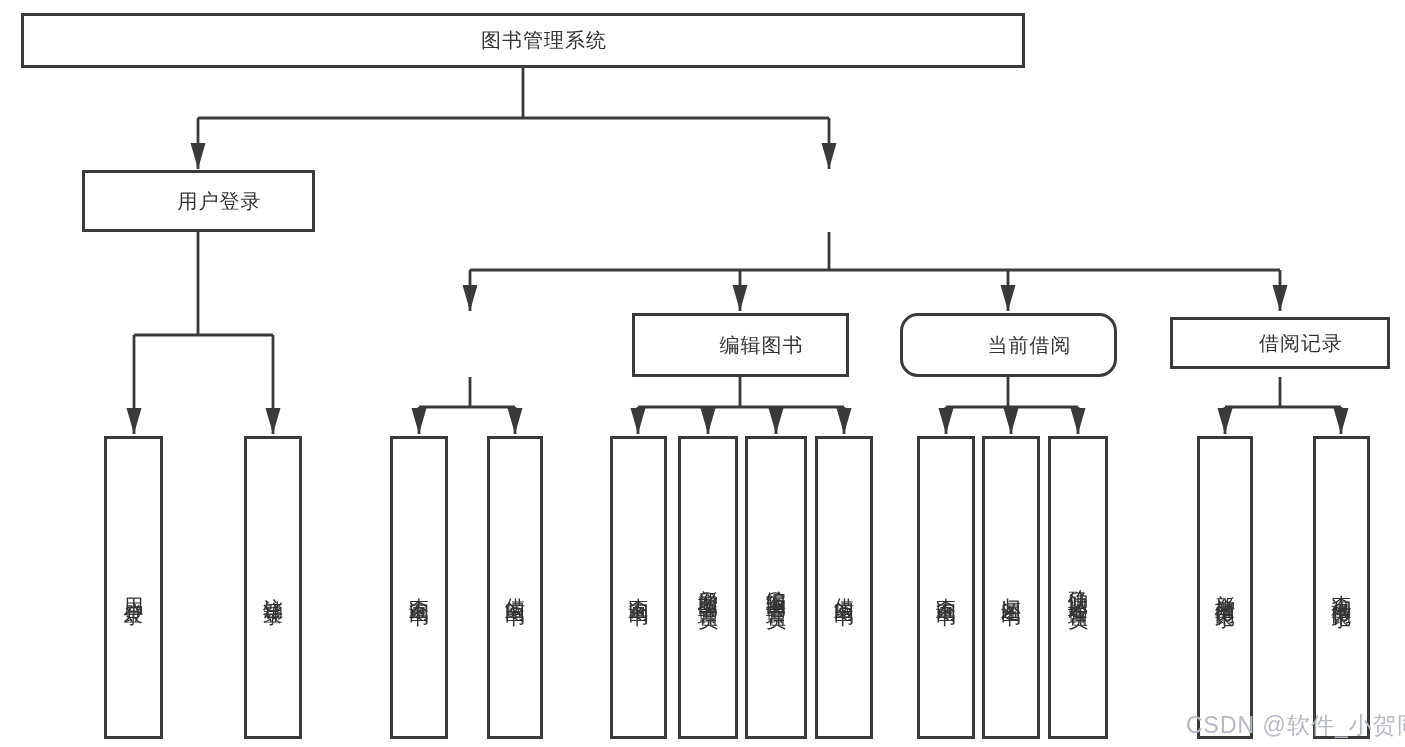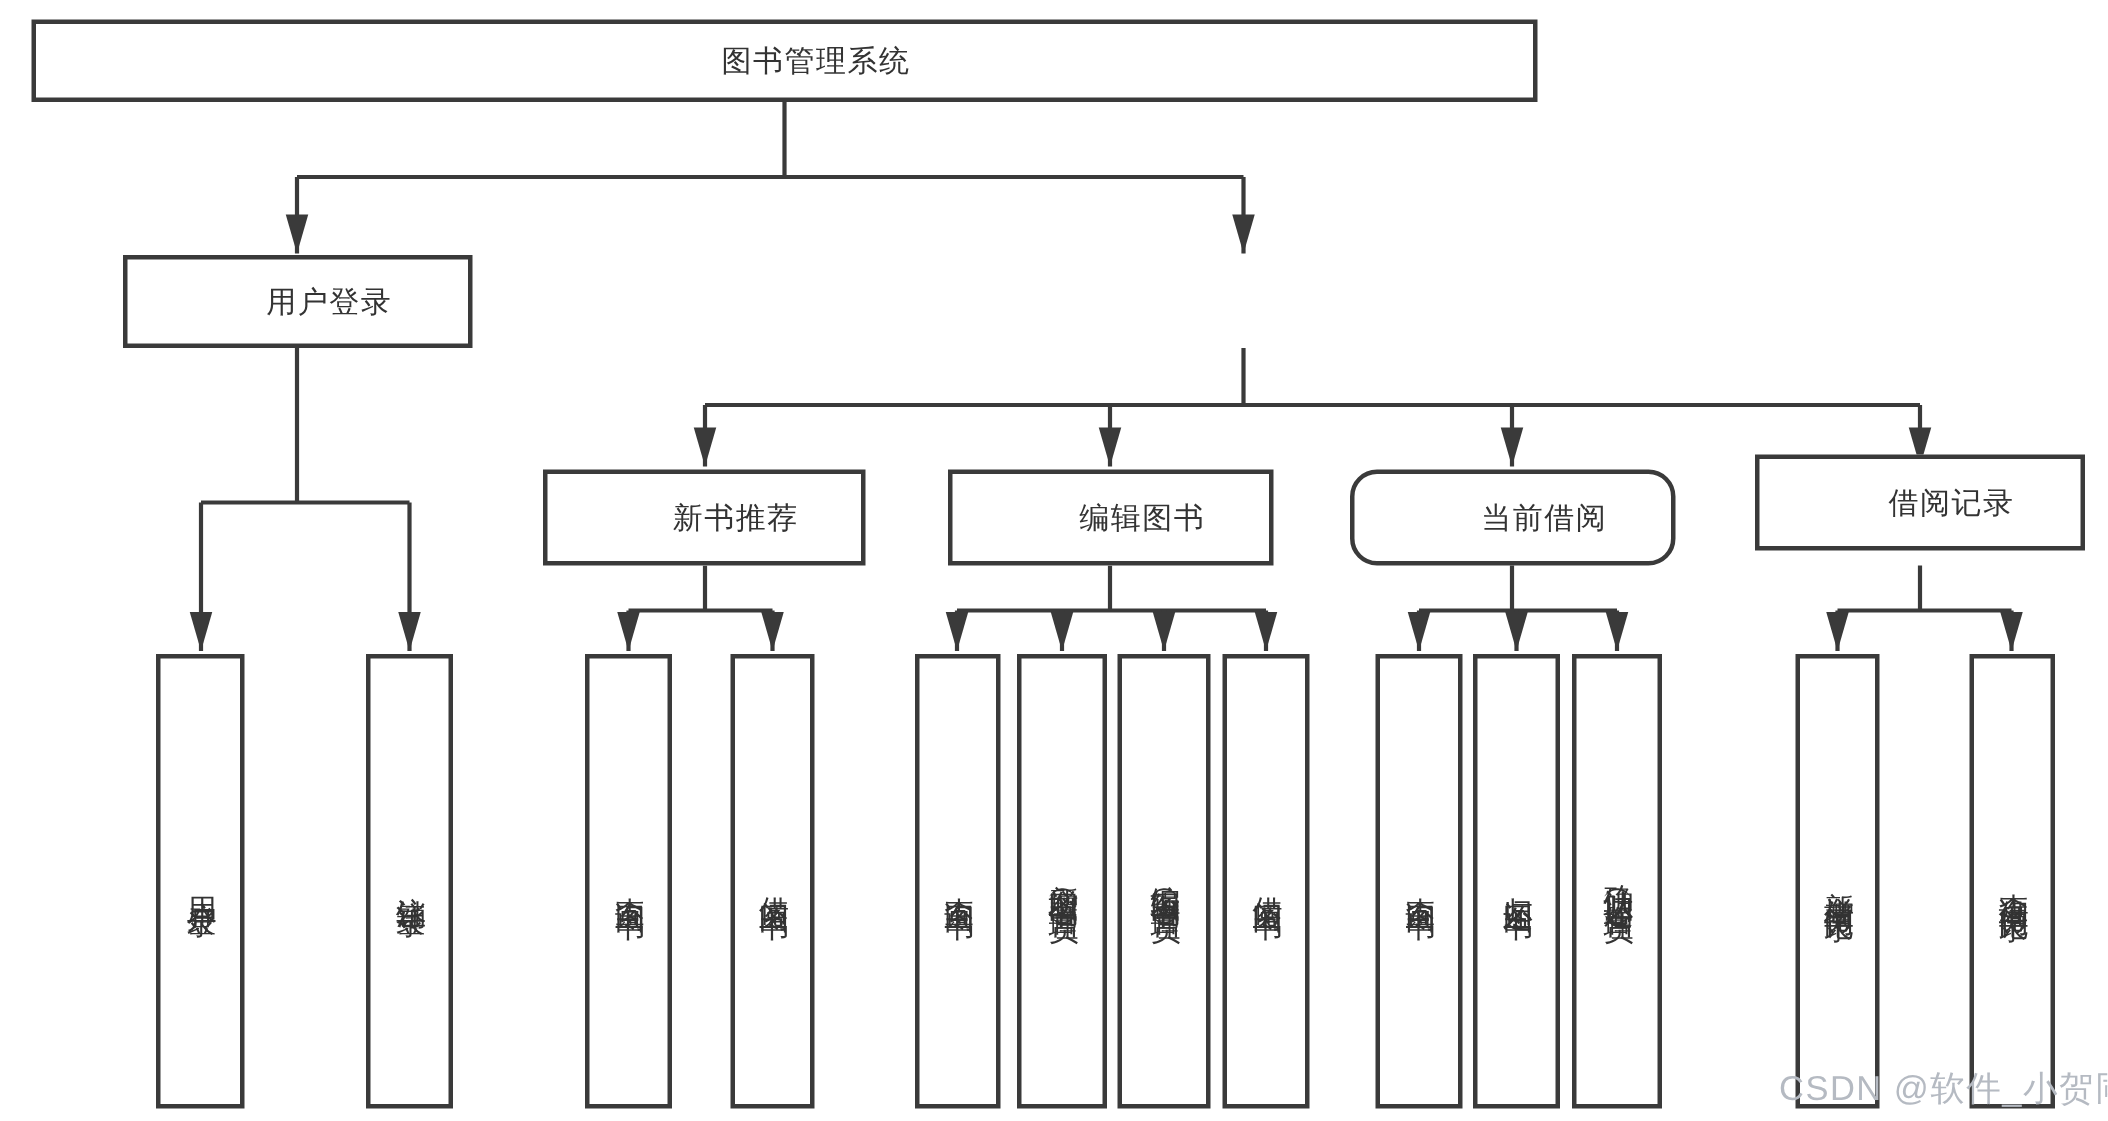--- a/index.html
+++ b/index.html
@@ -109,24 +109,23 @@
       <path d="M1225,407 H1341"></path>
       <path d="M1225,407 V434" marker-end="url(#arrow)"></path>
       <path d="M1341,407 V434" marker-end="url(#arrow)"></path>
     </g>
   </svg>
 
   <div class="box" style="left:21px; top:13px; width:1004px; height:55px;">图书管理系统</div>
 
   <div class="box" style="left:82px; top:170px; width:233px; height:62px;">用户登录</div>
 
-  <div class="box" style="left:362px; top:313px; width:215px; height:64px;">新书推荐</div>
   <div class="box" style="left:632px; top:313px; width:217px; height:64px;">编辑图书</div>
   <div class="box" style="left:900px; top:313px; width:217px; height:64px;border-radius:18px;">当前借阅</div>
-  <div class="box" style="left:1170px; top:303px; width:220px; height:64px;">借阅记录</div>
+  <div class="box" style="left:1170px; top:317px; width:220px; height:52px;">借阅记录</div>
 
   <div class="vbox" style="left:104px; top:436px; width:59px; height:303px;">
     <span class="vtext">用户登录</span>
   </div>
   <div class="vbox" style="left:244px; top:436px; width:58px; height:303px;">
     <span class="vtext">注销登录</span>
   </div>
 
   <div class="vbox" style="left:390px; top:436px; width:58px; height:303px;">
     <span class="vtext">查询图书</span>

